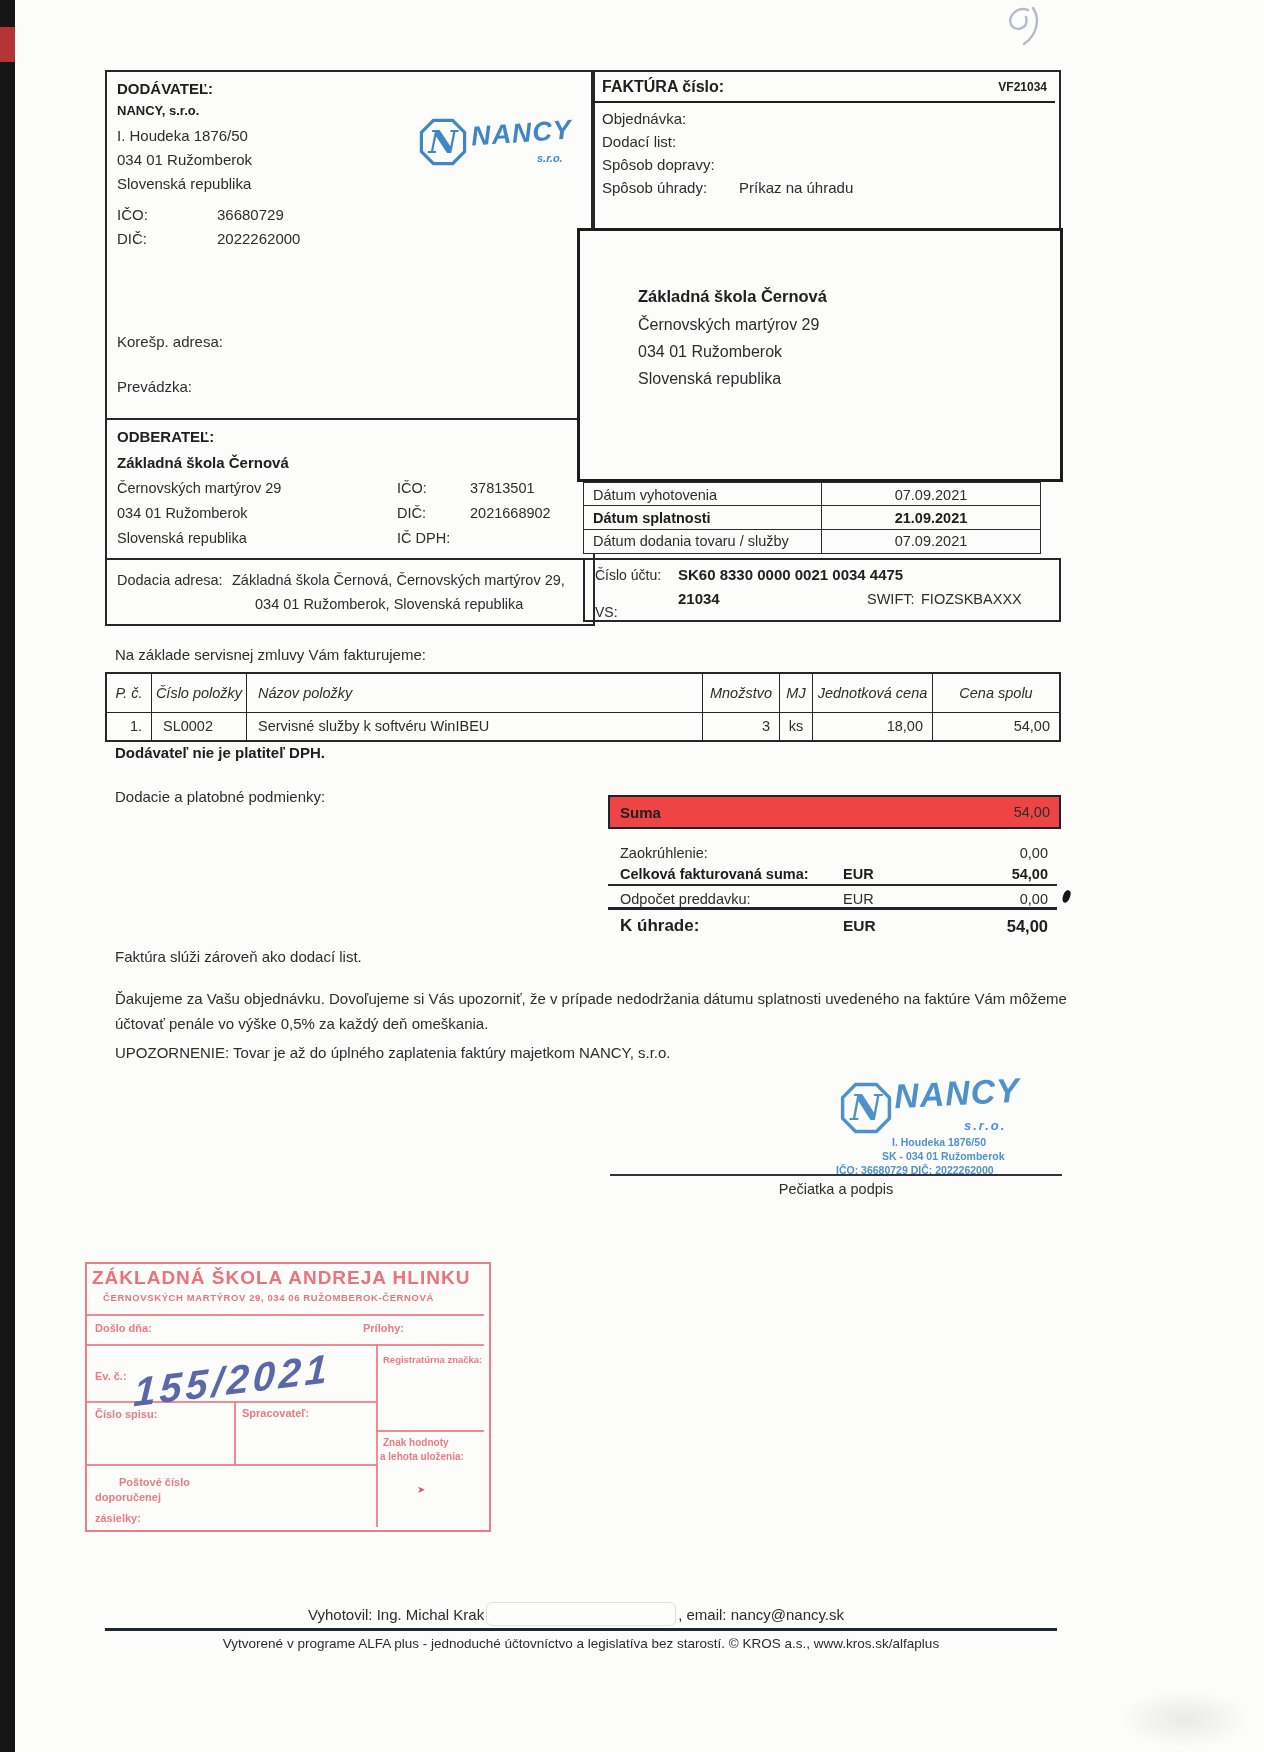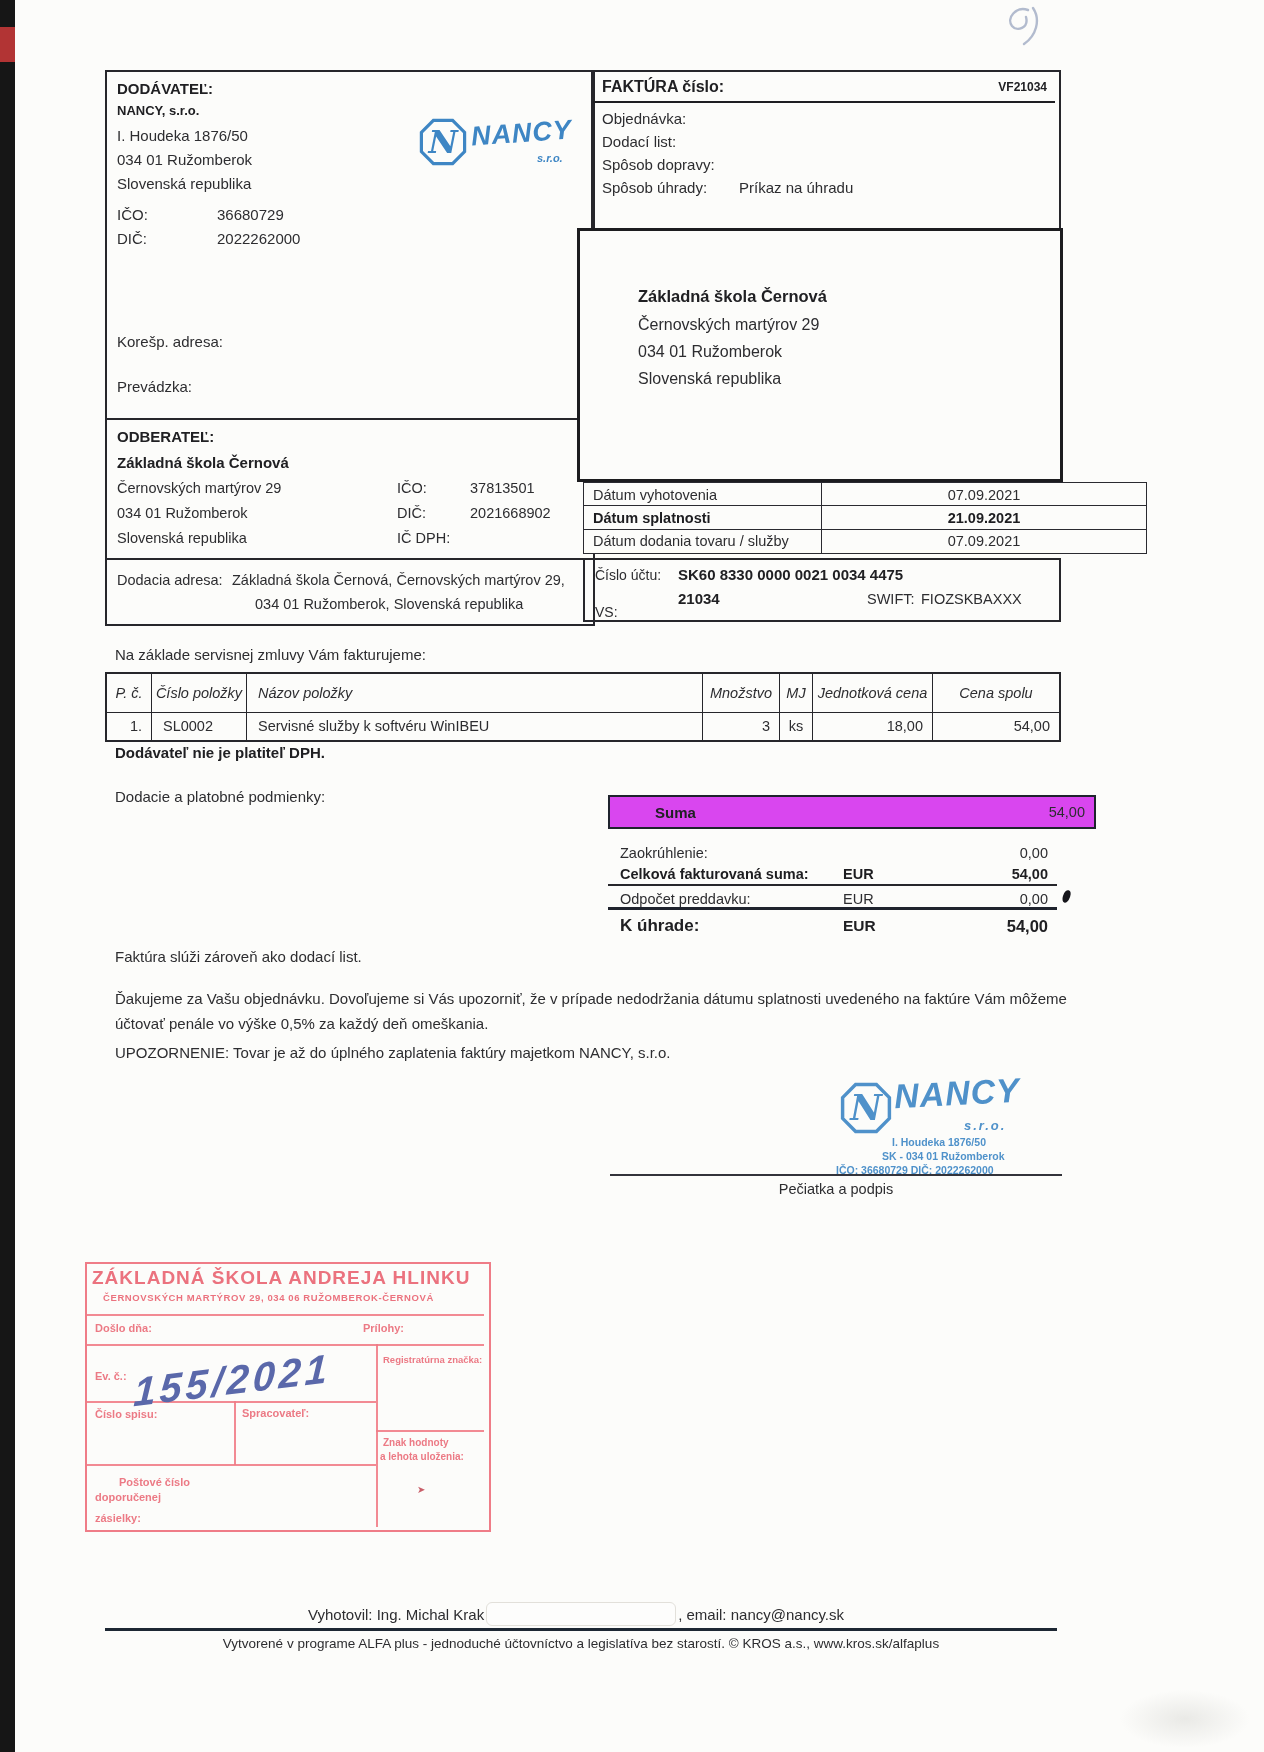--- a/index.html
+++ b/index.html
@@ -101,21 +101,21 @@
     <div class="a t15" style="left:146px;top:107px;">Príkaz na úhradu</div>
   </div>
 
   <div class="a" style="left:577px;top:228px;width:480px;height:248px;background:#fcfcfa;border:3px solid #1c1c1f;z-index:5;">
     <div class="a b" style="left:58px;top:56px;font-size:16.5px;">Základná škola Černová</div>
     <div class="a" style="left:58px;top:85px;font-size:16px;">Černovských martýrov 29</div>
     <div class="a" style="left:58px;top:112px;font-size:16px;">034 01 Ružomberok</div>
     <div class="a" style="left:58px;top:139px;font-size:16px;">Slovenská republika</div>
   </div>
 
-  <div class="a" style="left:583px;top:482px;width:564px;z-index:2;border-radius:8px;">
+  <div class="a" style="left:583px;top:482px;width:458px;z-index:2;border-radius:8px;">
     <div class="dates-row">
       <div class="dates-label">Dátum vyhotovenia</div>
       <div class="dates-value">07.09.2021</div>
     </div>
     <div class="dates-row dates-bold">
       <div class="dates-label">Dátum splatnosti</div>
       <div class="dates-value">21.09.2021</div>
     </div>
     <div class="dates-row">
       <div class="dates-label">Dátum dodania tovaru / služby</div>
@@ -151,21 +151,21 @@
       <div class="ir cr">3</div>
       <div class="ir cc">ks</div>
       <div class="ir cr">18,00</div>
       <div class="ir cr last">54,00</div>
     </div>
   </div>
 
   <div class="a b" style="left:115px;top:744px;font-size:15px;">Dodávateľ nie je platiteľ DPH.</div>
   <div class="a t15" style="left:115px;top:788px;">Dodacie a platobné podmienky:</div>
 
-  <div class="a" style="left:608px;top:795px;width:449px;height:30px;border:2.5px solid #1f232d;display:flex;align-items:center;background:#d946ef;padding-left:35px;">
+  <div class="a" style="left:608px;top:795px;width:449px;height:30px;border:2.5px solid #1f232d;display:flex;align-items:center;background:#ef4444;">
     <span class="b" style="padding-left:10px;font-size:15px;">Suma</span>
     <span style="margin-left:auto;padding-right:9px;font-size:14.5px;">54,00</span>
   </div>
 
   <div class="a sumrow" style="top:842px;">
     <span class="sum-label">Zaokrúhlenie:</span>
     <span class="sum-cur"></span>
     <span class="sum-val">0,00</span>
   </div>
   <div class="a sumrow" style="top:863px;font-weight:bold;color:#1d1d20;">

